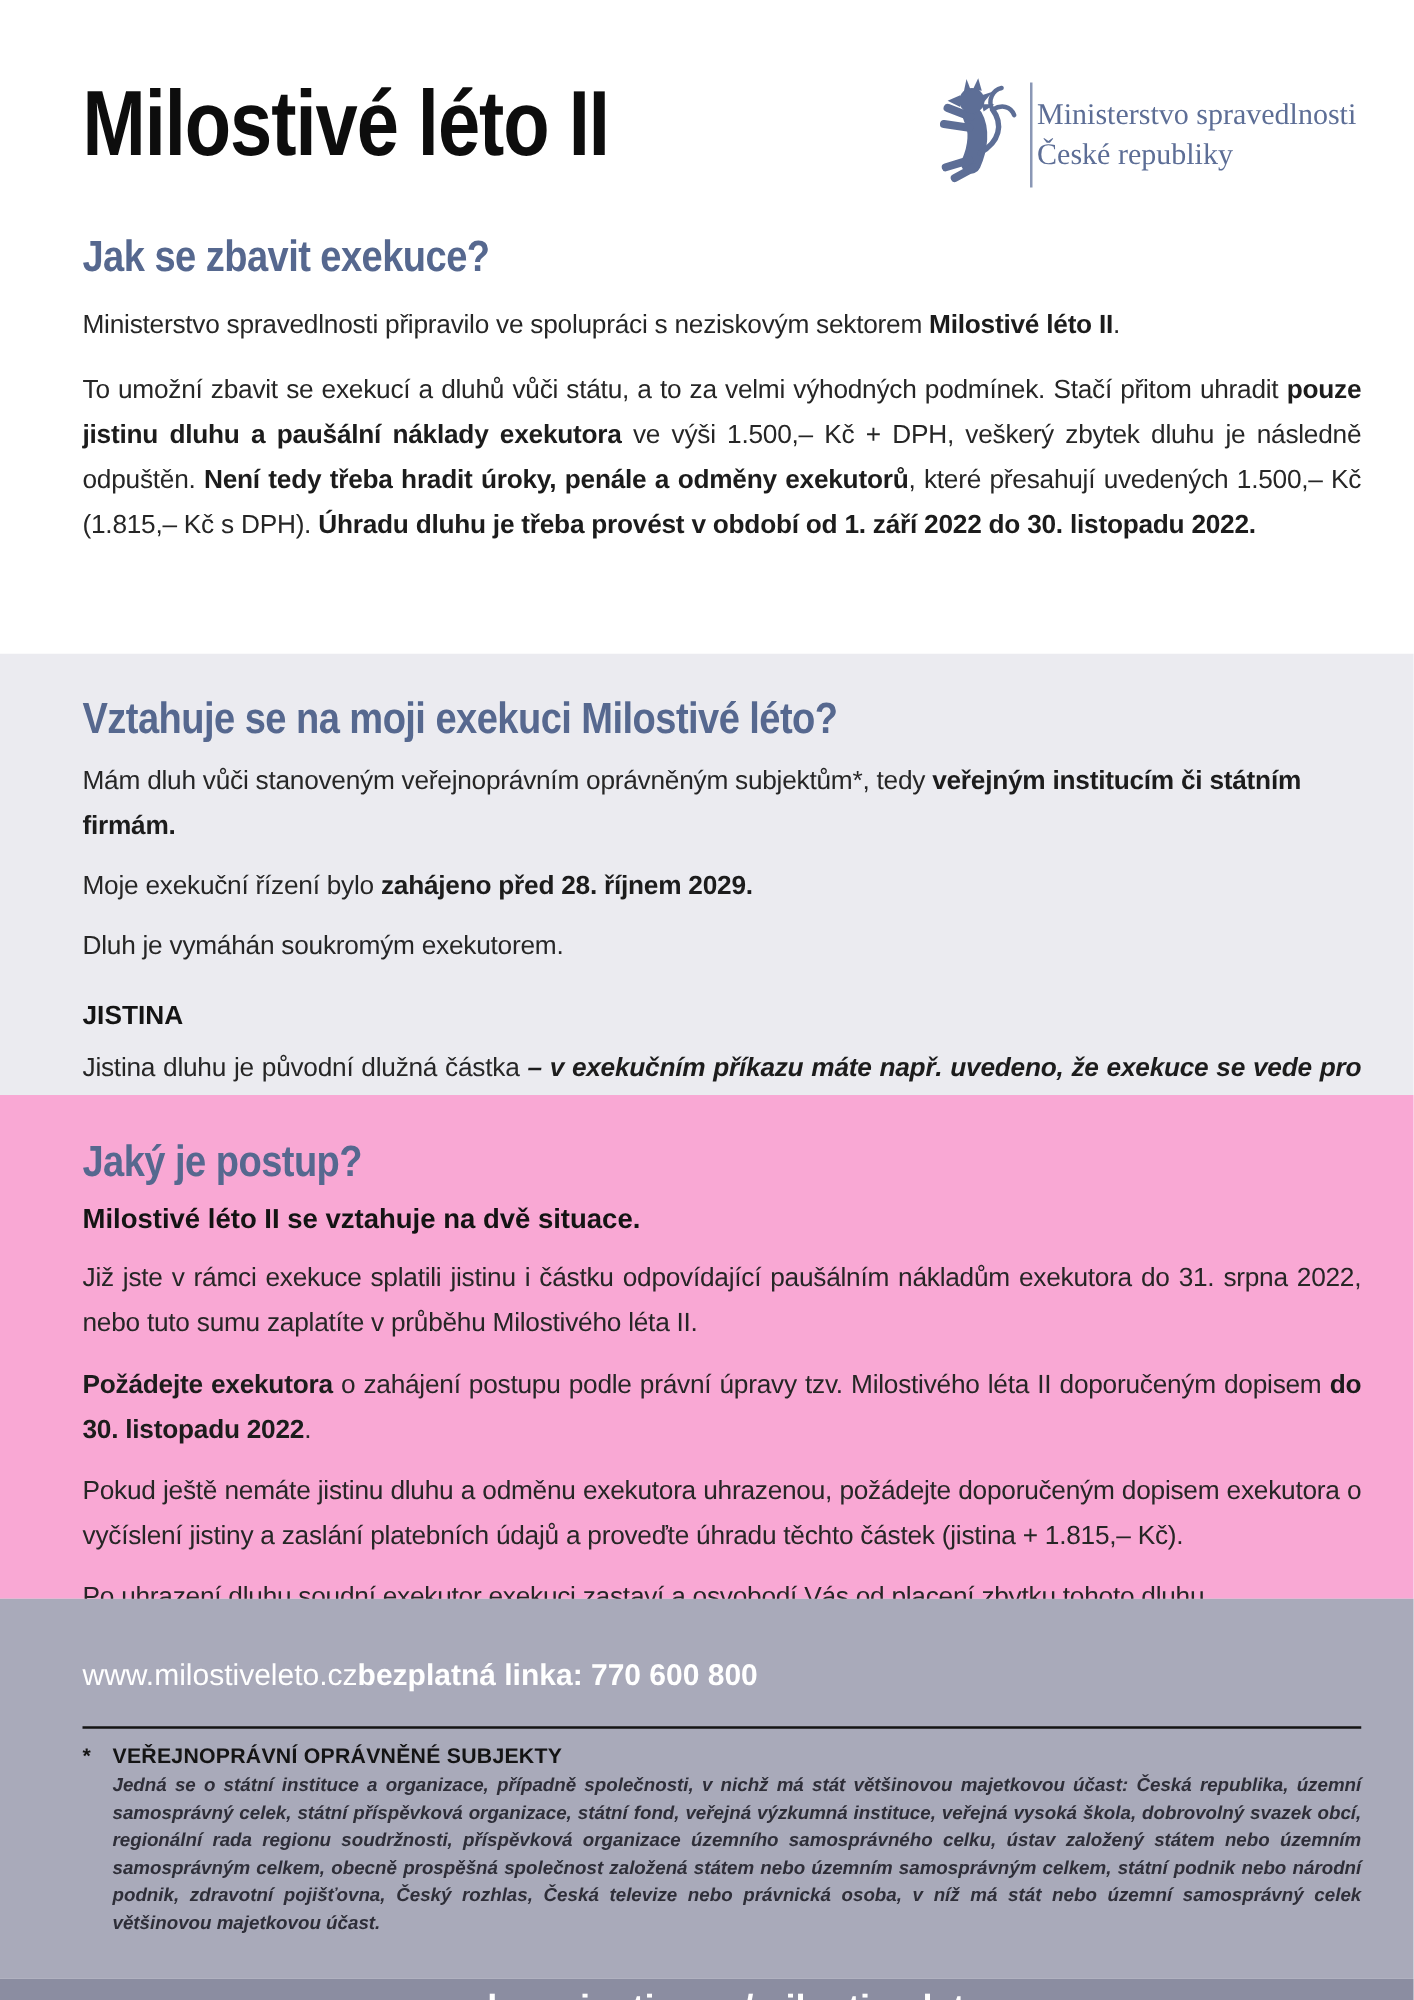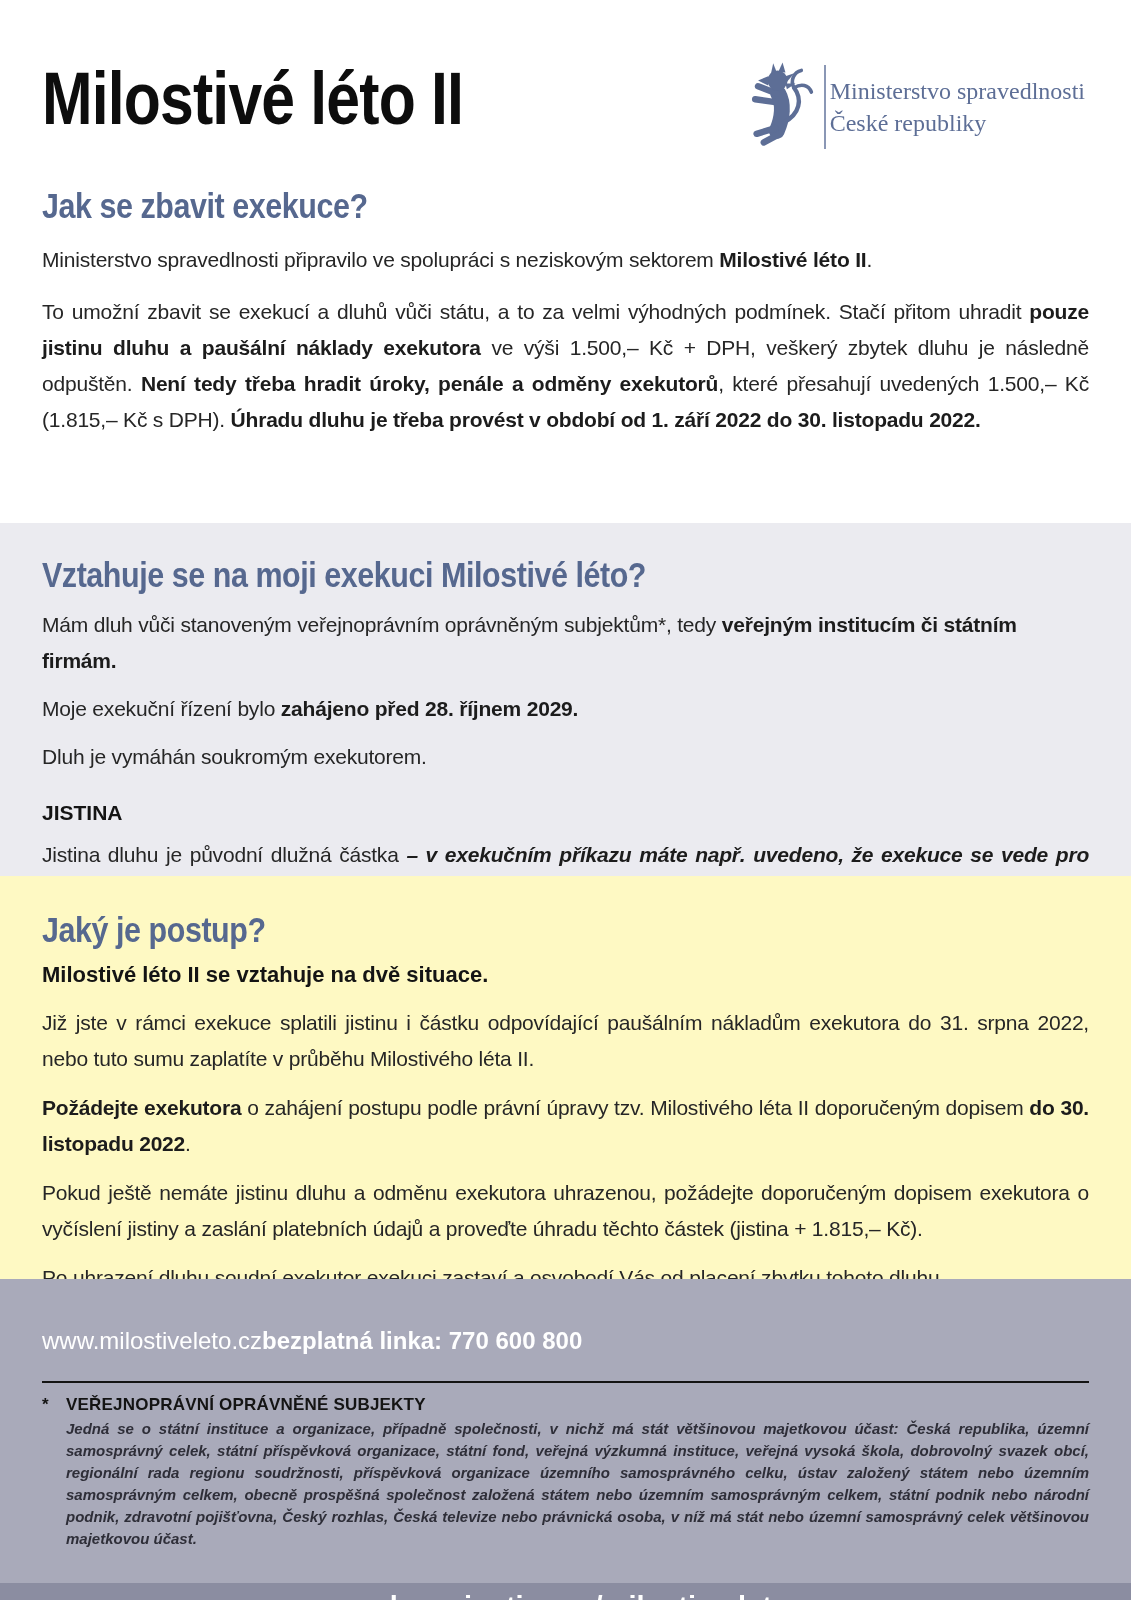--- a/index.html
+++ b/index.html
@@ -5,24 +5,24 @@
 <style>
   * { margin:0; padding:0; box-sizing:border-box; }
   html,body { width:1131px; background:#ffffff; }
   body {
     font-family:"Liberation Sans", sans-serif;
     color:#262626;
     width:1131px; height:1600px;
     position:relative;
     overflow:hidden;
   }
-  .sec { padding-left:42px; padding-right:42px; overflow:hidden; }
+  .sec { padding-left:66px; padding-right:42px; overflow:hidden; }
   .sec-white  { height:492px; background:#ffffff; }
   .sec-grey1  { height:353px; background:#ebebf0; padding-top:32px;margin-top:31px; }
-  .sec-grey2  { height:403px; background:#fef9c3; padding-top:34px; }
+  .sec-grey2  { height:403px; background:#f9a8d4; padding-top:34px; }
   .sec-footer { height:304px; background:#a9aaba; padding-top:26px; }
   .sec-banner { height:48px;  background:#8b8da1; display:flex; align-items:center; justify-content:center; }
 
   
   .header-row { display:flex; justify-content:space-between; align-items:flex-start; padding-top:56px; height:166px; }
   .big-title {
     font-size:74px; font-weight:bold; color:#0d0d0d; line-height:1.15;
     letter-spacing:-1px; transform:scaleX(0.82); transform-origin:left top; white-space:nowrap;
   }
   .logo-block { display:flex; align-items:center; gap:4px; margin-top:4px; margin-right:4px; flex:none; }

